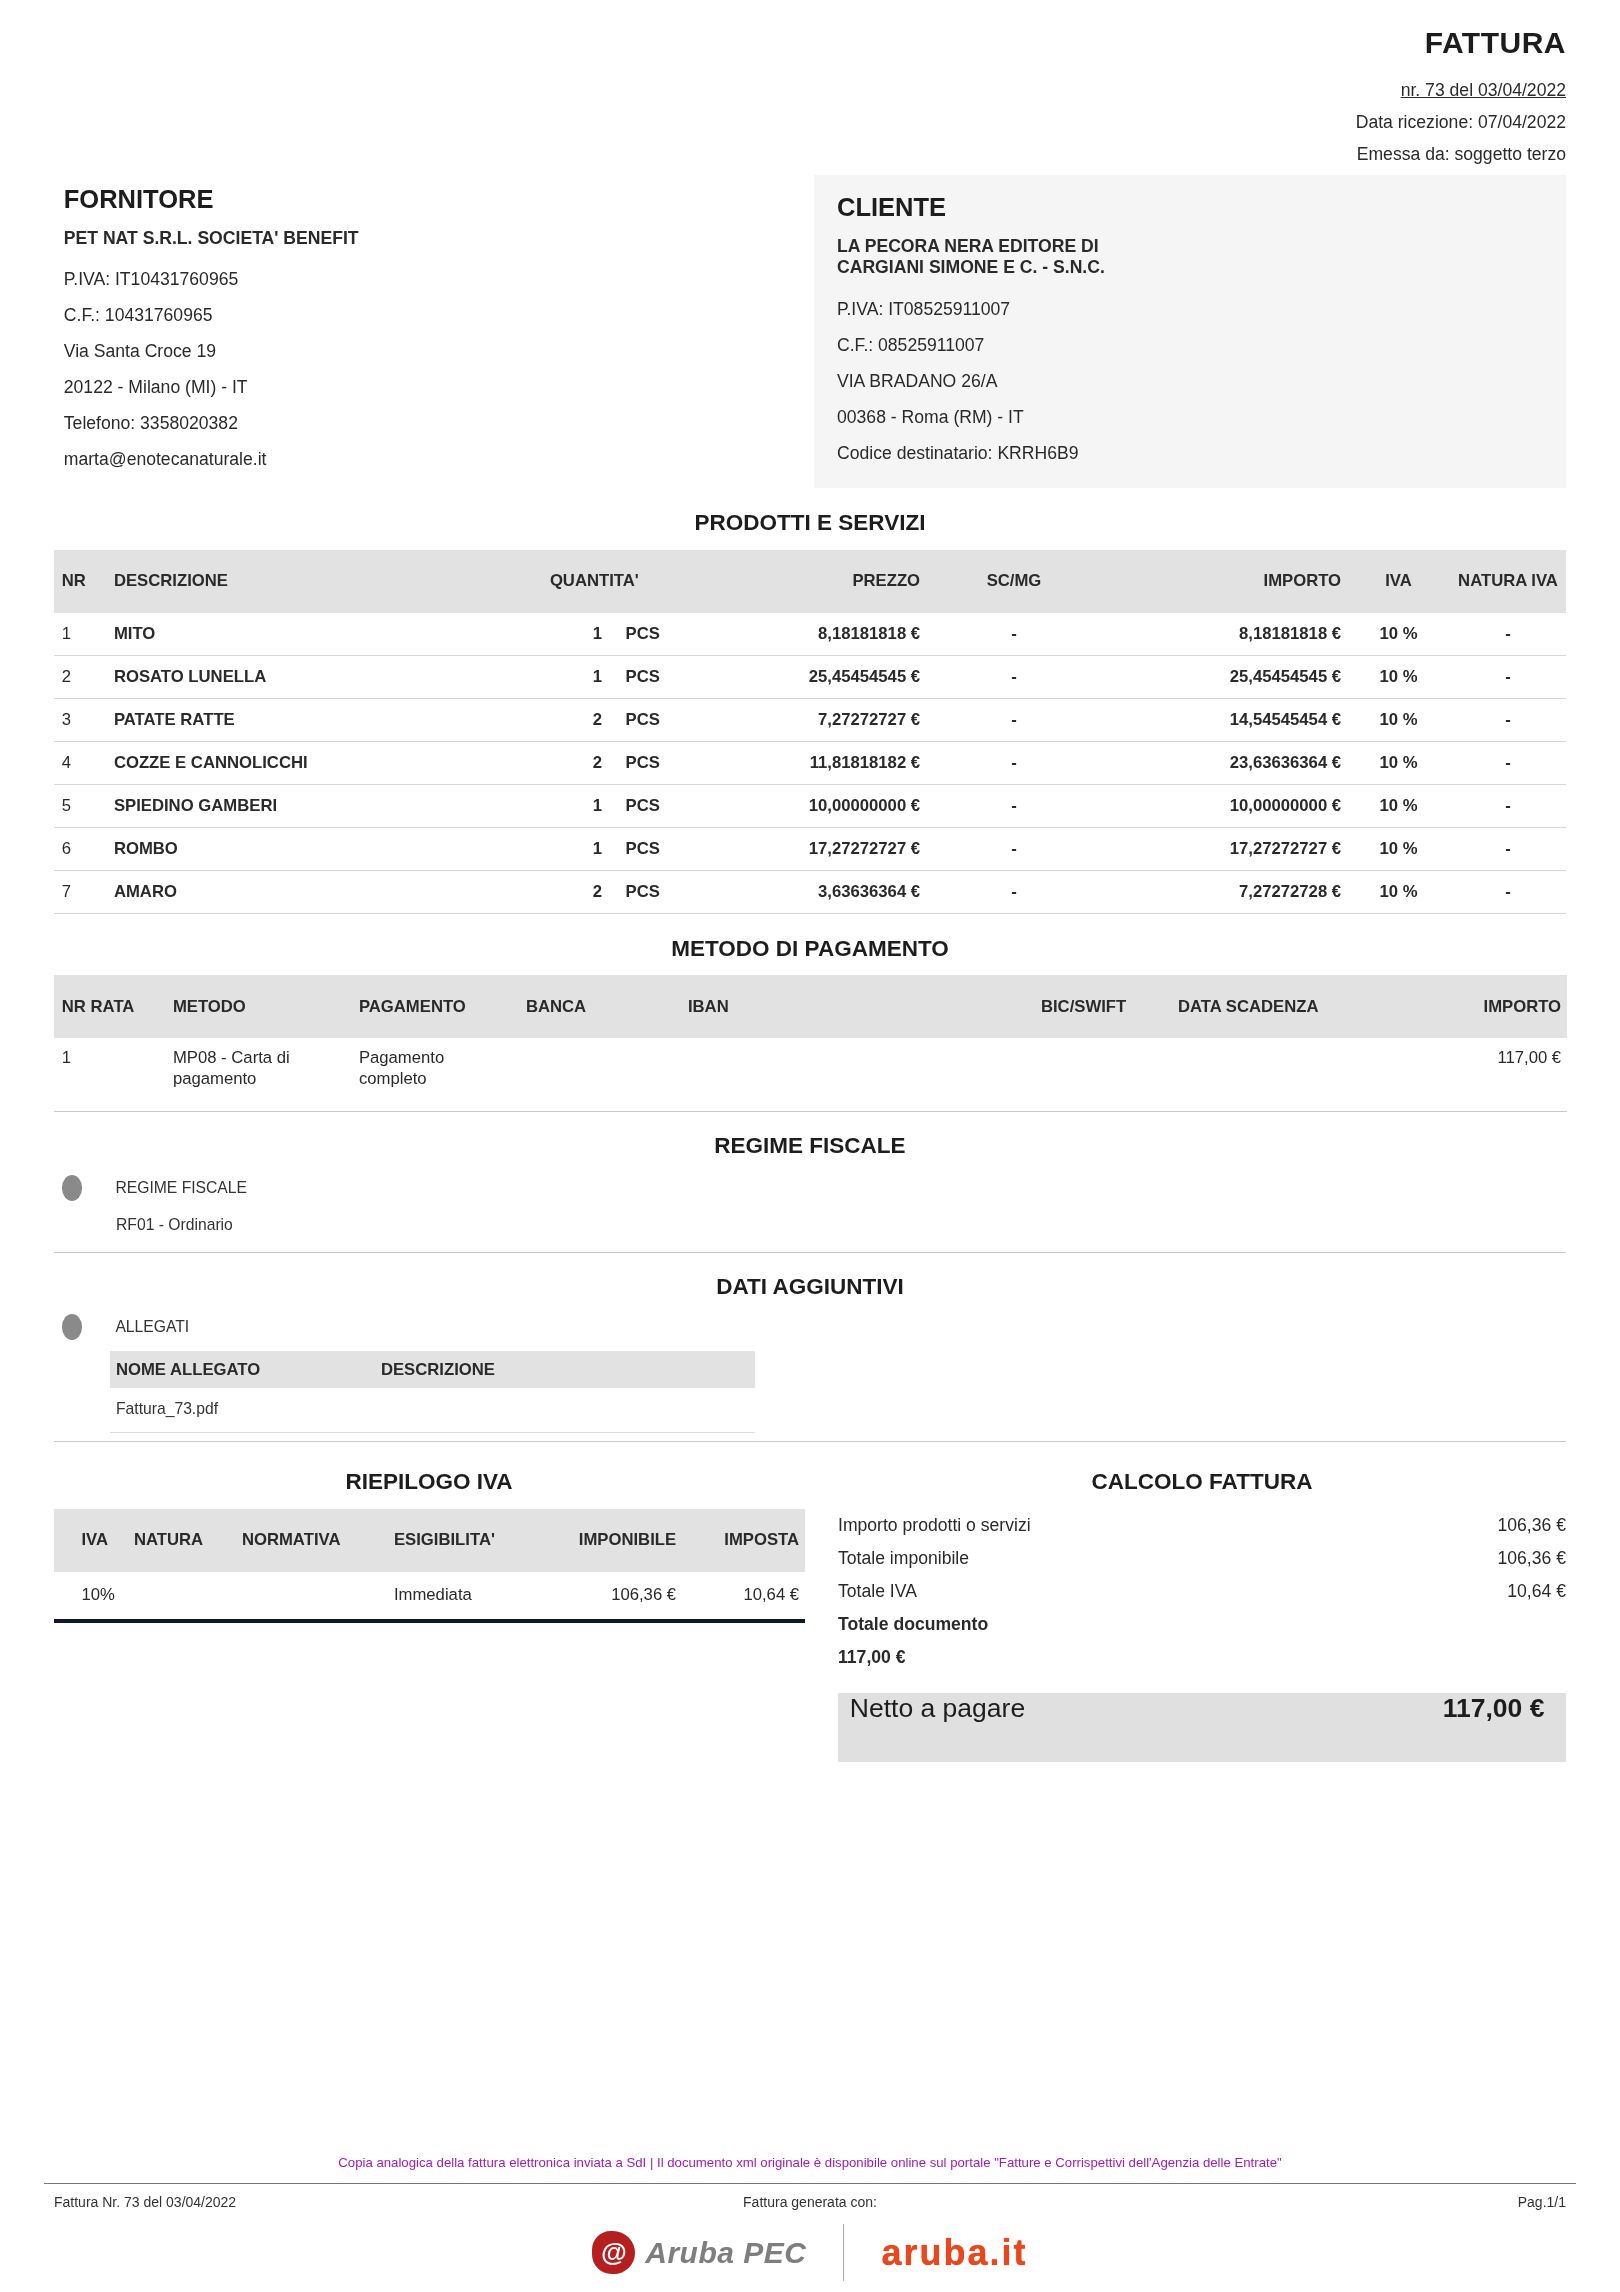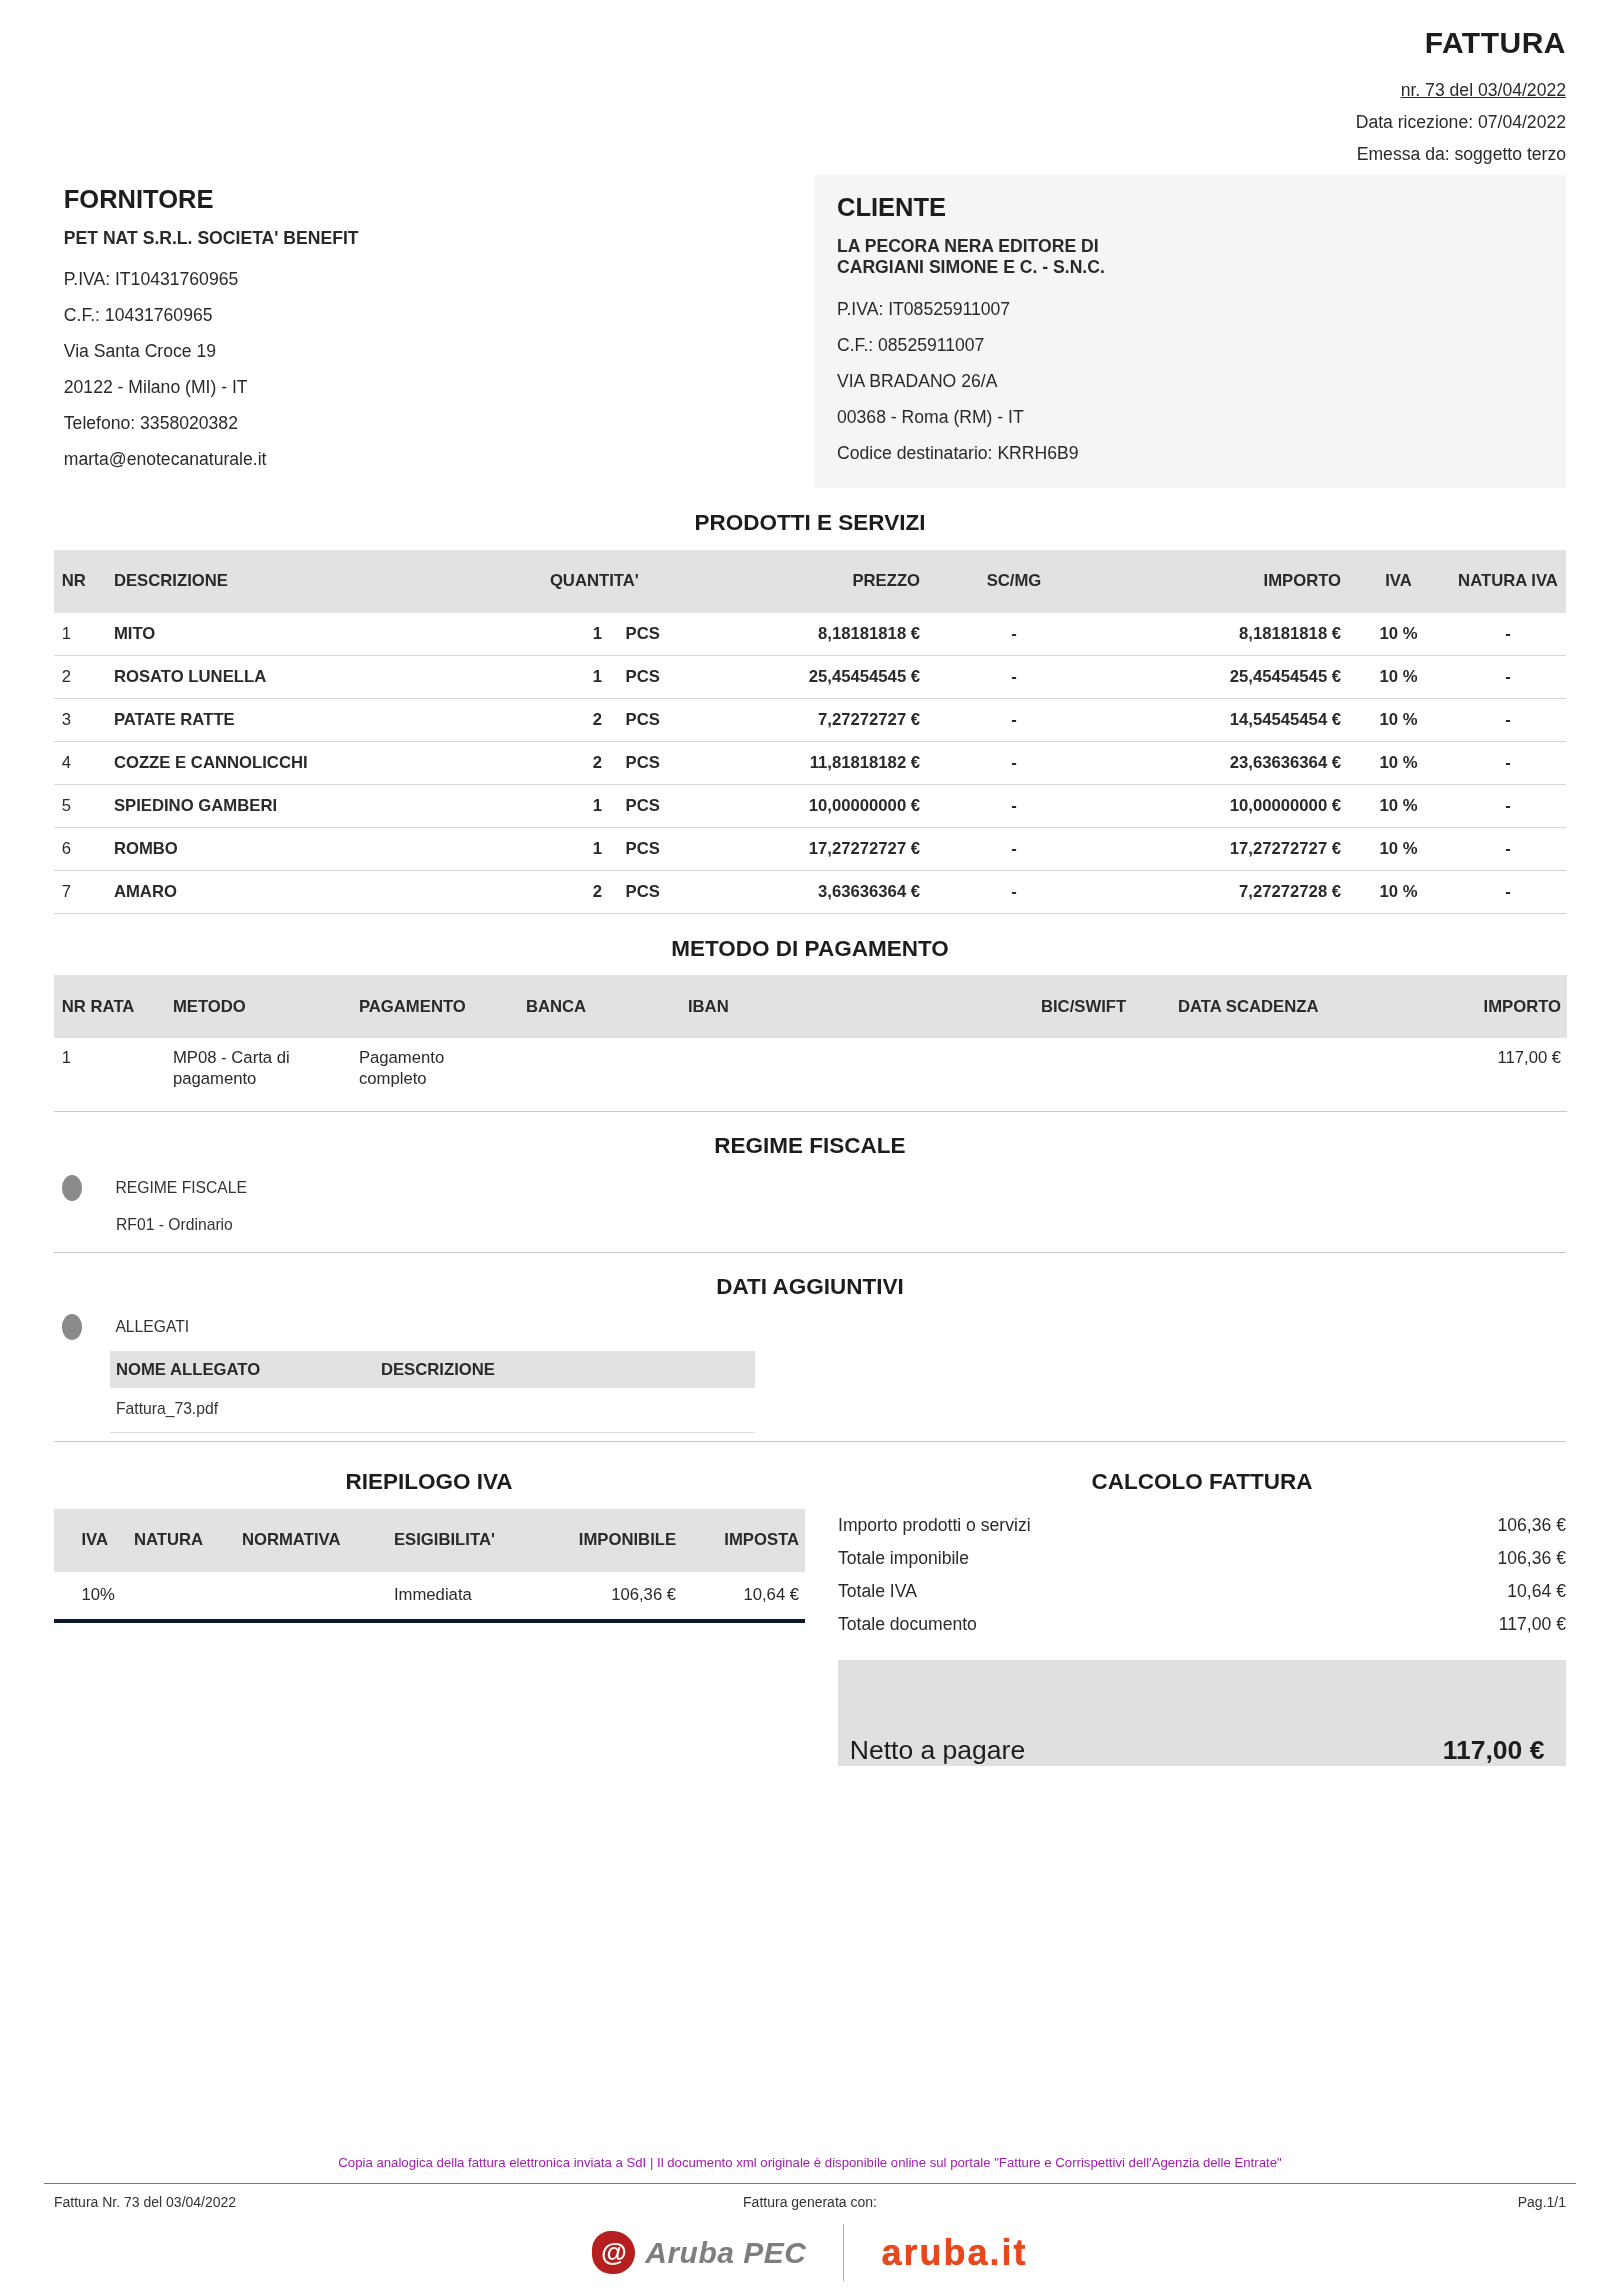--- a/index.html
+++ b/index.html
@@ -55,22 +55,22 @@
   .bottom { display:flex; margin-top:9.8px; }
   .bottom-left { width:750px; }
   .bottom-right { width:728px; margin-left:34px; }
   .bottom .section-title { margin-top:17.6px; }
   .iva-table { width:750px; }
   .iva-table td { height:49px; border-bottom:4px solid #0f172a; }
   .iva-table th:first-child, .iva-table td:first-child { padding-left:27.4px; }
 
   .calc-rows { margin-top:13.7px; }
   .calc-row { display:flex; justify-content:space-between; font-size:17.6px; line-height:33px; color:#2a2a2a; }
-  .calc-row.total { font-weight:normal; }
-  .netto-box { margin-top:19.6px; background:#e0e0e0; height:106px; display:flex; align-items:flex-end; justify-content:space-between; padding:0 21.6px 0 11.8px; }
+  .calc-row.total { font-weight:bold;flex-direction:column; }
+  .netto-box { margin-top:19.6px; background:#e0e0e0; height:69px; display:flex; align-items:flex-start; justify-content:space-between; padding:0 21.6px 0 11.8px; }
   .netto-label { font-size:26.5px; color:#1d1d1d; }
   .netto-value { font-size:26.5px; font-weight:bold; color:#1d1d1d; }
 
   
   .footer { position:absolute; left:0; right:0; bottom:5.9px; }
   .disclaimer { text-align:center; font-size:13.2px; color:#a21caf; margin-bottom:13.7px; }
   .footer-rule { height:1px; background:#777; margin:0 44px 0 44px; }
   .footer-row { display:flex; justify-content:space-between; align-items:center; padding:9.8px 54px 5.9px 54px; font-size:14px; color:#333; }
   .footer-row .mid { position:absolute; left:0; right:0; text-align:center; pointer-events:none; }
   .logos { display:flex; align-items:center; justify-content:center; gap:37px; margin-top:2px; height:69px; }

